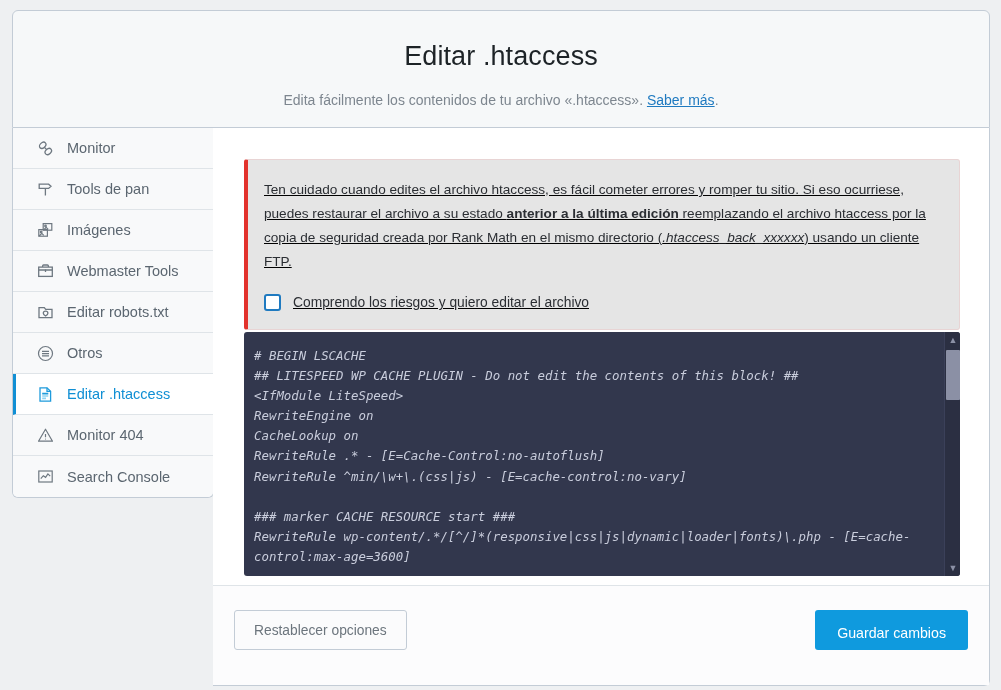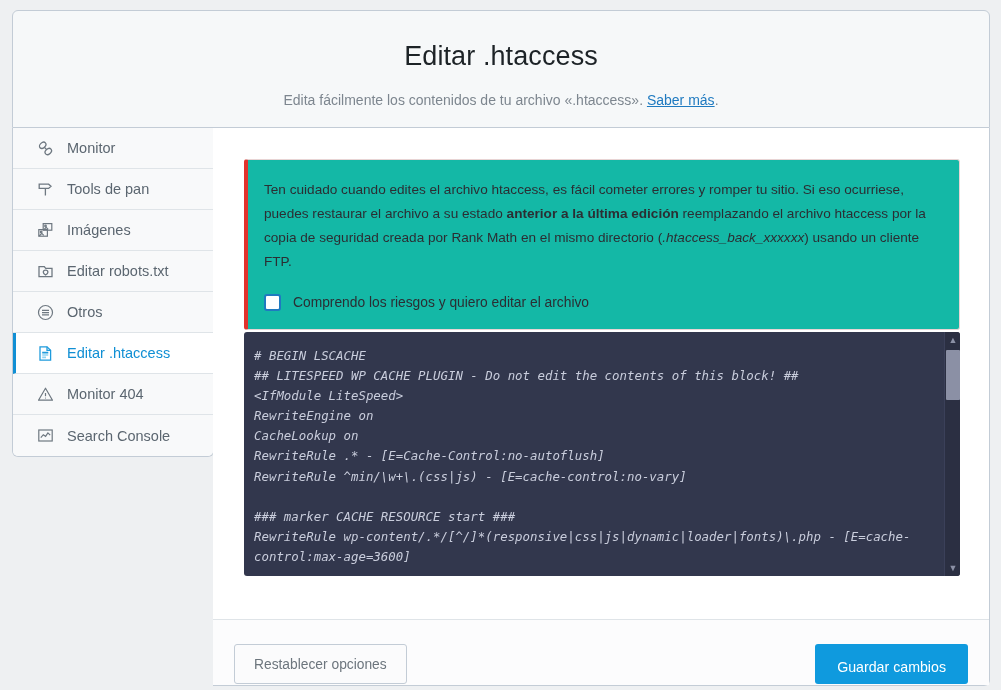--- a/index.html
+++ b/index.html
@@ -100,25 +100,26 @@
     border-top: none;
     border-left: none;
     border-radius: 0 0 6px 0;
   }
 
   
   .notice {
     position: absolute;
     left: 31px; top: 31px;
     width: 716px;
-    background: #14b8a6;
+    background: #e5e5e5;
     border: 1px solid #e8d4d4;
     border-left: 4px solid #e2322c;
     border-radius: 3px;
     padding: 18px 18px 18px 16px;
+    text-decoration: underline;
   }
   .notice-text {
     margin: 0;
     font-size: 13.6px;
     line-height: 24px;
     color: #2b2e33;
   }
   .notice-text b { font-weight: bold; }
   .notice-text i { font-style: italic; }
   .notice-check {
@@ -188,21 +189,21 @@
     width: 14px; height: 50px;
     background: #8b90a5;
     border-radius: 1px;
     cursor: pointer;
   }
 
   
   .footer {
     position: absolute;
     left: 0; bottom: 0;
-    width: 776px; height: 66px;
+    width: 776px; height: 100px;
     background: #fcfcfd;
     border-top: 1px solid #dfe4e8;
   }
   .btn-reset {
     position: absolute;
     left: 21px; top: 24px;
     height: 40px;
     padding: 0 19px;
     background: #fbfbfc;
     border: 1px solid #c3ccd6;
@@ -266,20 +267,31 @@
           <circle cx="9.5" cy="5" r="0.8"></circle>
           <path d="M7.6 9 l2.6 -2.7 l2 2"></path>
           <rect x="2.8" y="8.6" width="8.6" height="6.6"></rect>
           <circle cx="5.2" cy="11" r="0.8"></circle>
           <path d="M3.2 15 l2.6 -2.7 l2 2"></path>
         </svg>
       </span>
       <span class="lbl">Imágenes</span>
     </div>
 
+    <div class="side-item">
+      <span class="ico">
+        <svg width="19" height="19" viewBox="0 0 19 19" fill="none" stroke="#6e7881" stroke-width="1.3">
+          <path d="M6.6 5.1 v-1.1 a1 1 0 0 1 1 -1 h3.8 a1 1 0 0 1 1 1 v1.1"></path>
+          <rect x="2.7" y="5.1" width="13.6" height="9.3"></rect>
+          <line x1="2.7" y1="8" x2="16.3" y2="8"></line>
+          <line x1="9.5" y1="7.4" x2="9.5" y2="10"></line>
+        </svg>
+      </span>
+      <span class="lbl">Webmaster Tools</span>
+    </div>
 
     <div class="side-item">
       <span class="ico">
         <svg width="19" height="19" viewBox="0 0 19 19" fill="none" stroke="#6e7881" stroke-width="1.3">
           <path d="M3 14.6 v-10 h5.3 l1.4 1.7 h6.3 v8.3 z"></path>
           <path d="M9.6 8.2 c1.6 0 2.3 0.9 2.3 2 c0 1.3 -1.3 2.2 -2.3 2.8 c-1 -0.6 -2.3 -1.5 -2.3 -2.8 c0 -1.1 0.7 -2 2.3 -2 z"></path>
         </svg>
       </span>
       <span class="lbl">Editar robots.txt</span>
     </div>

